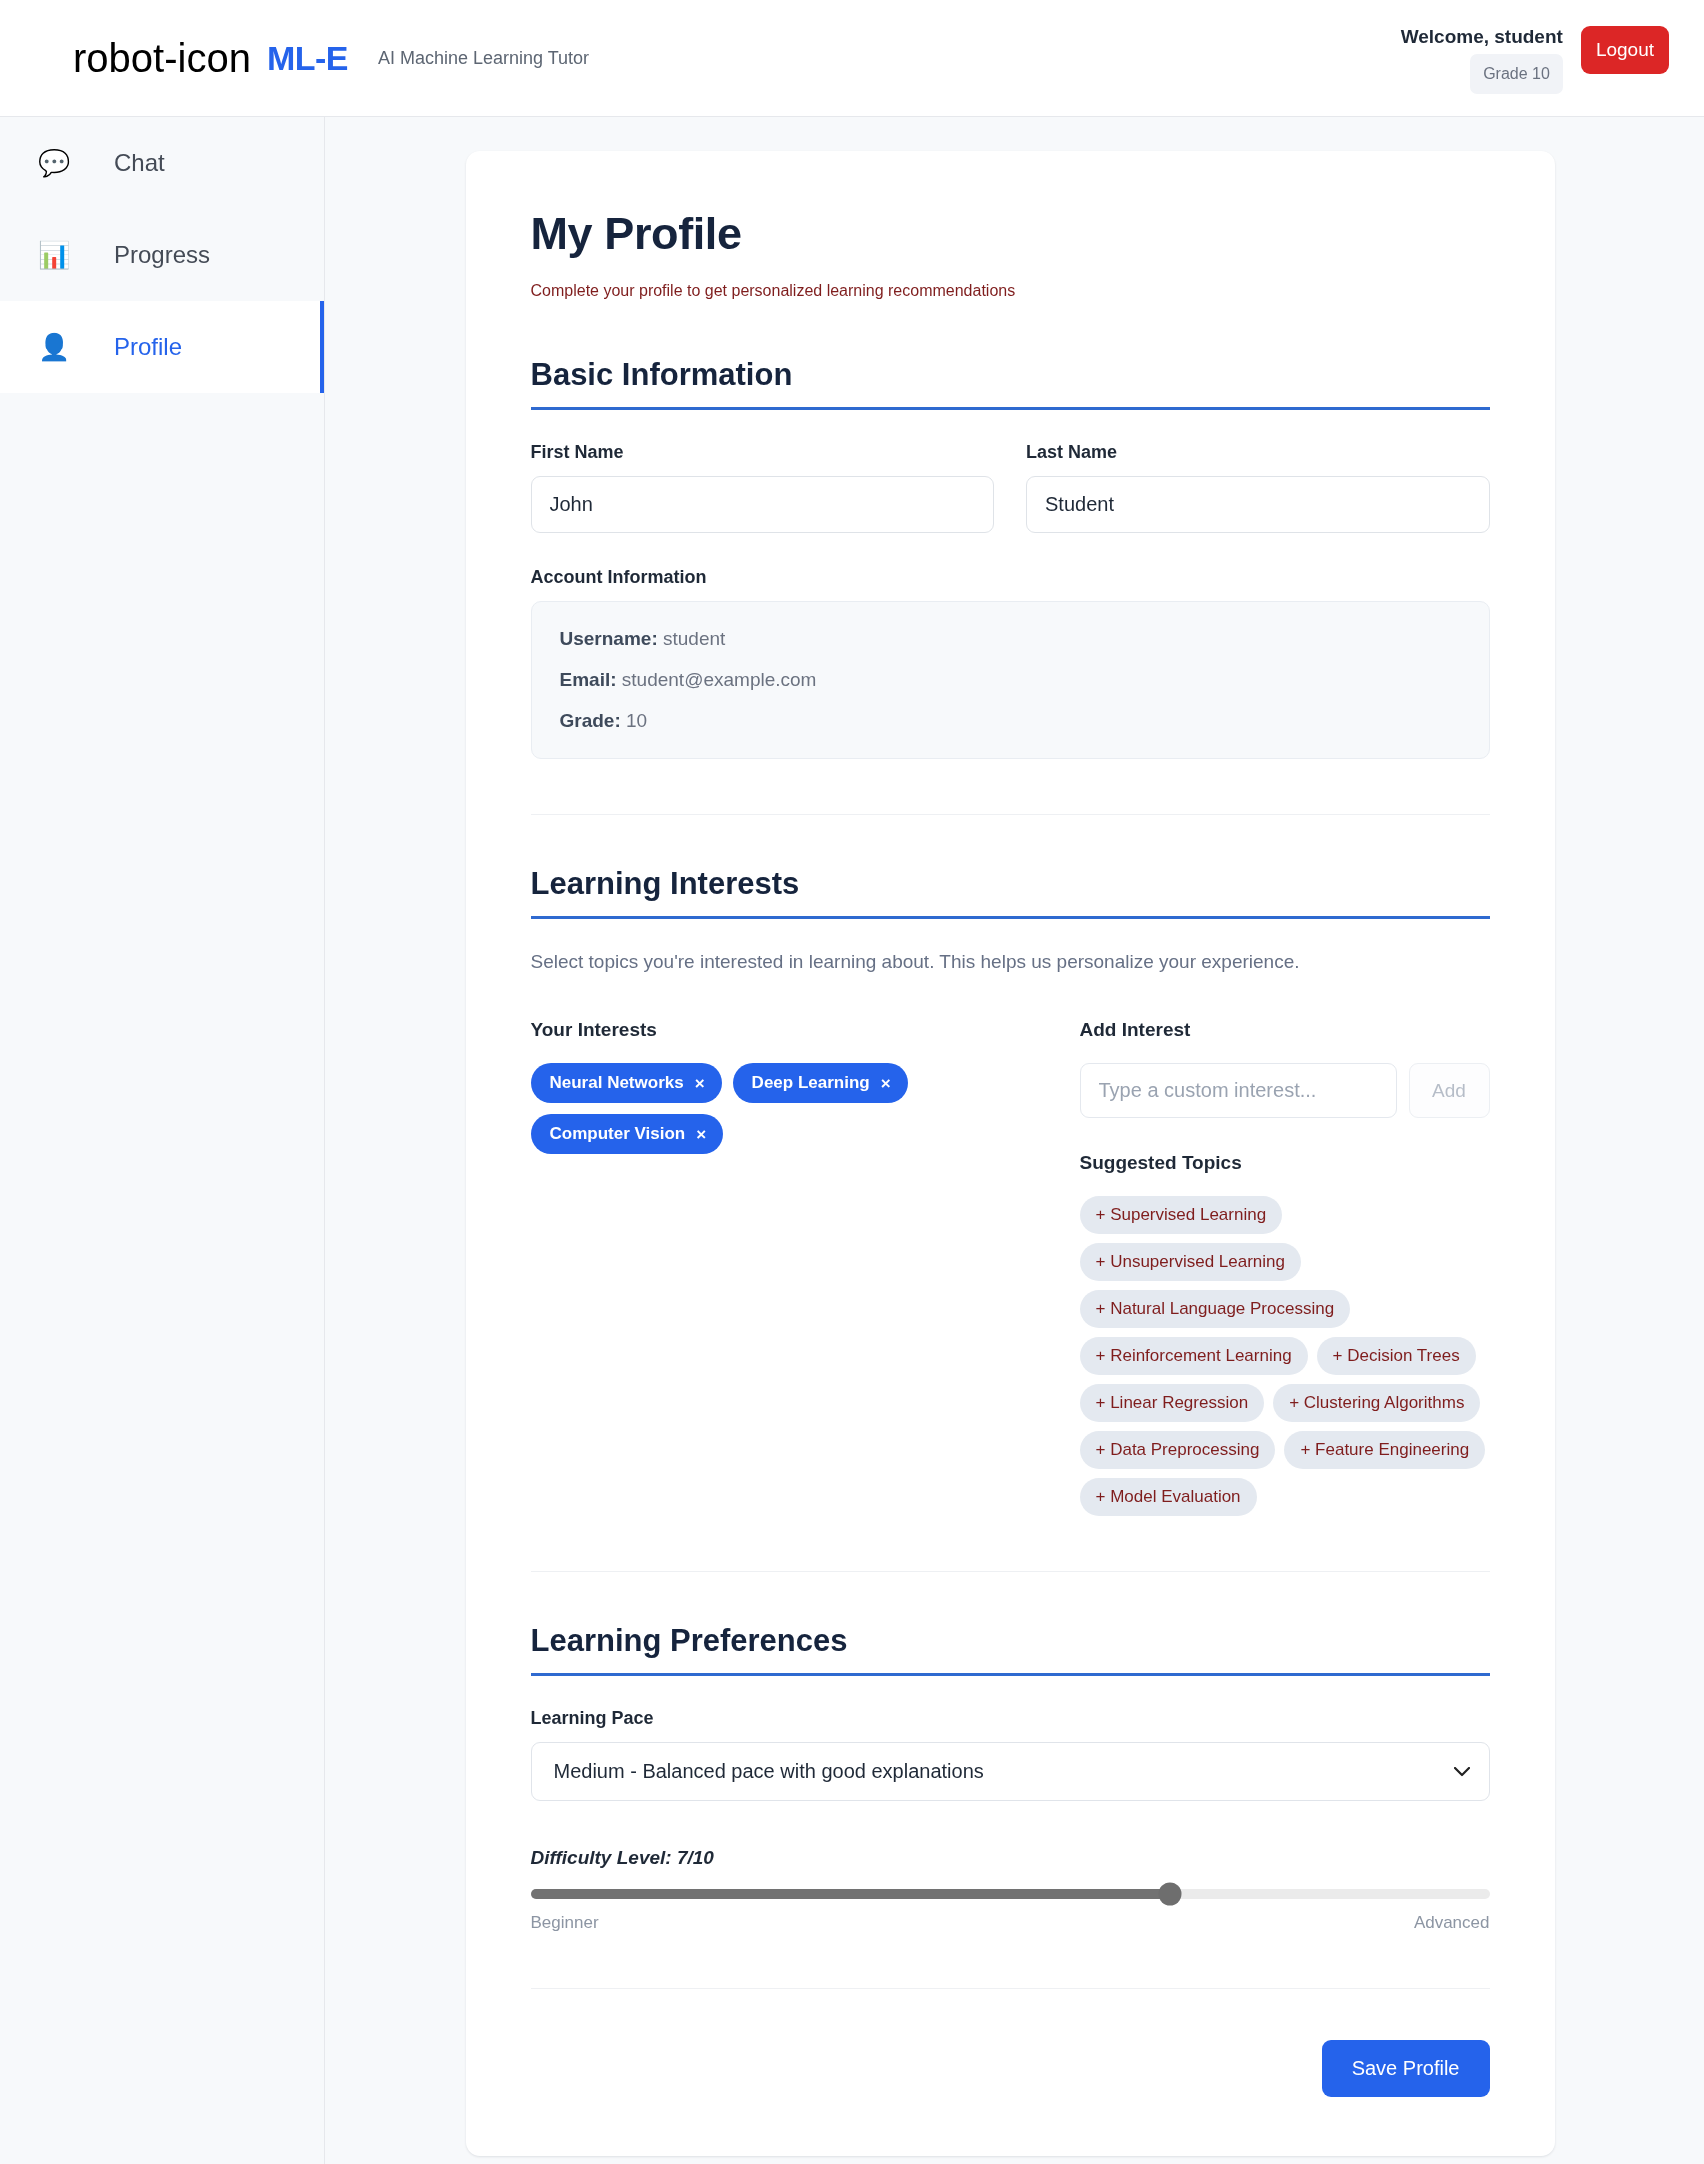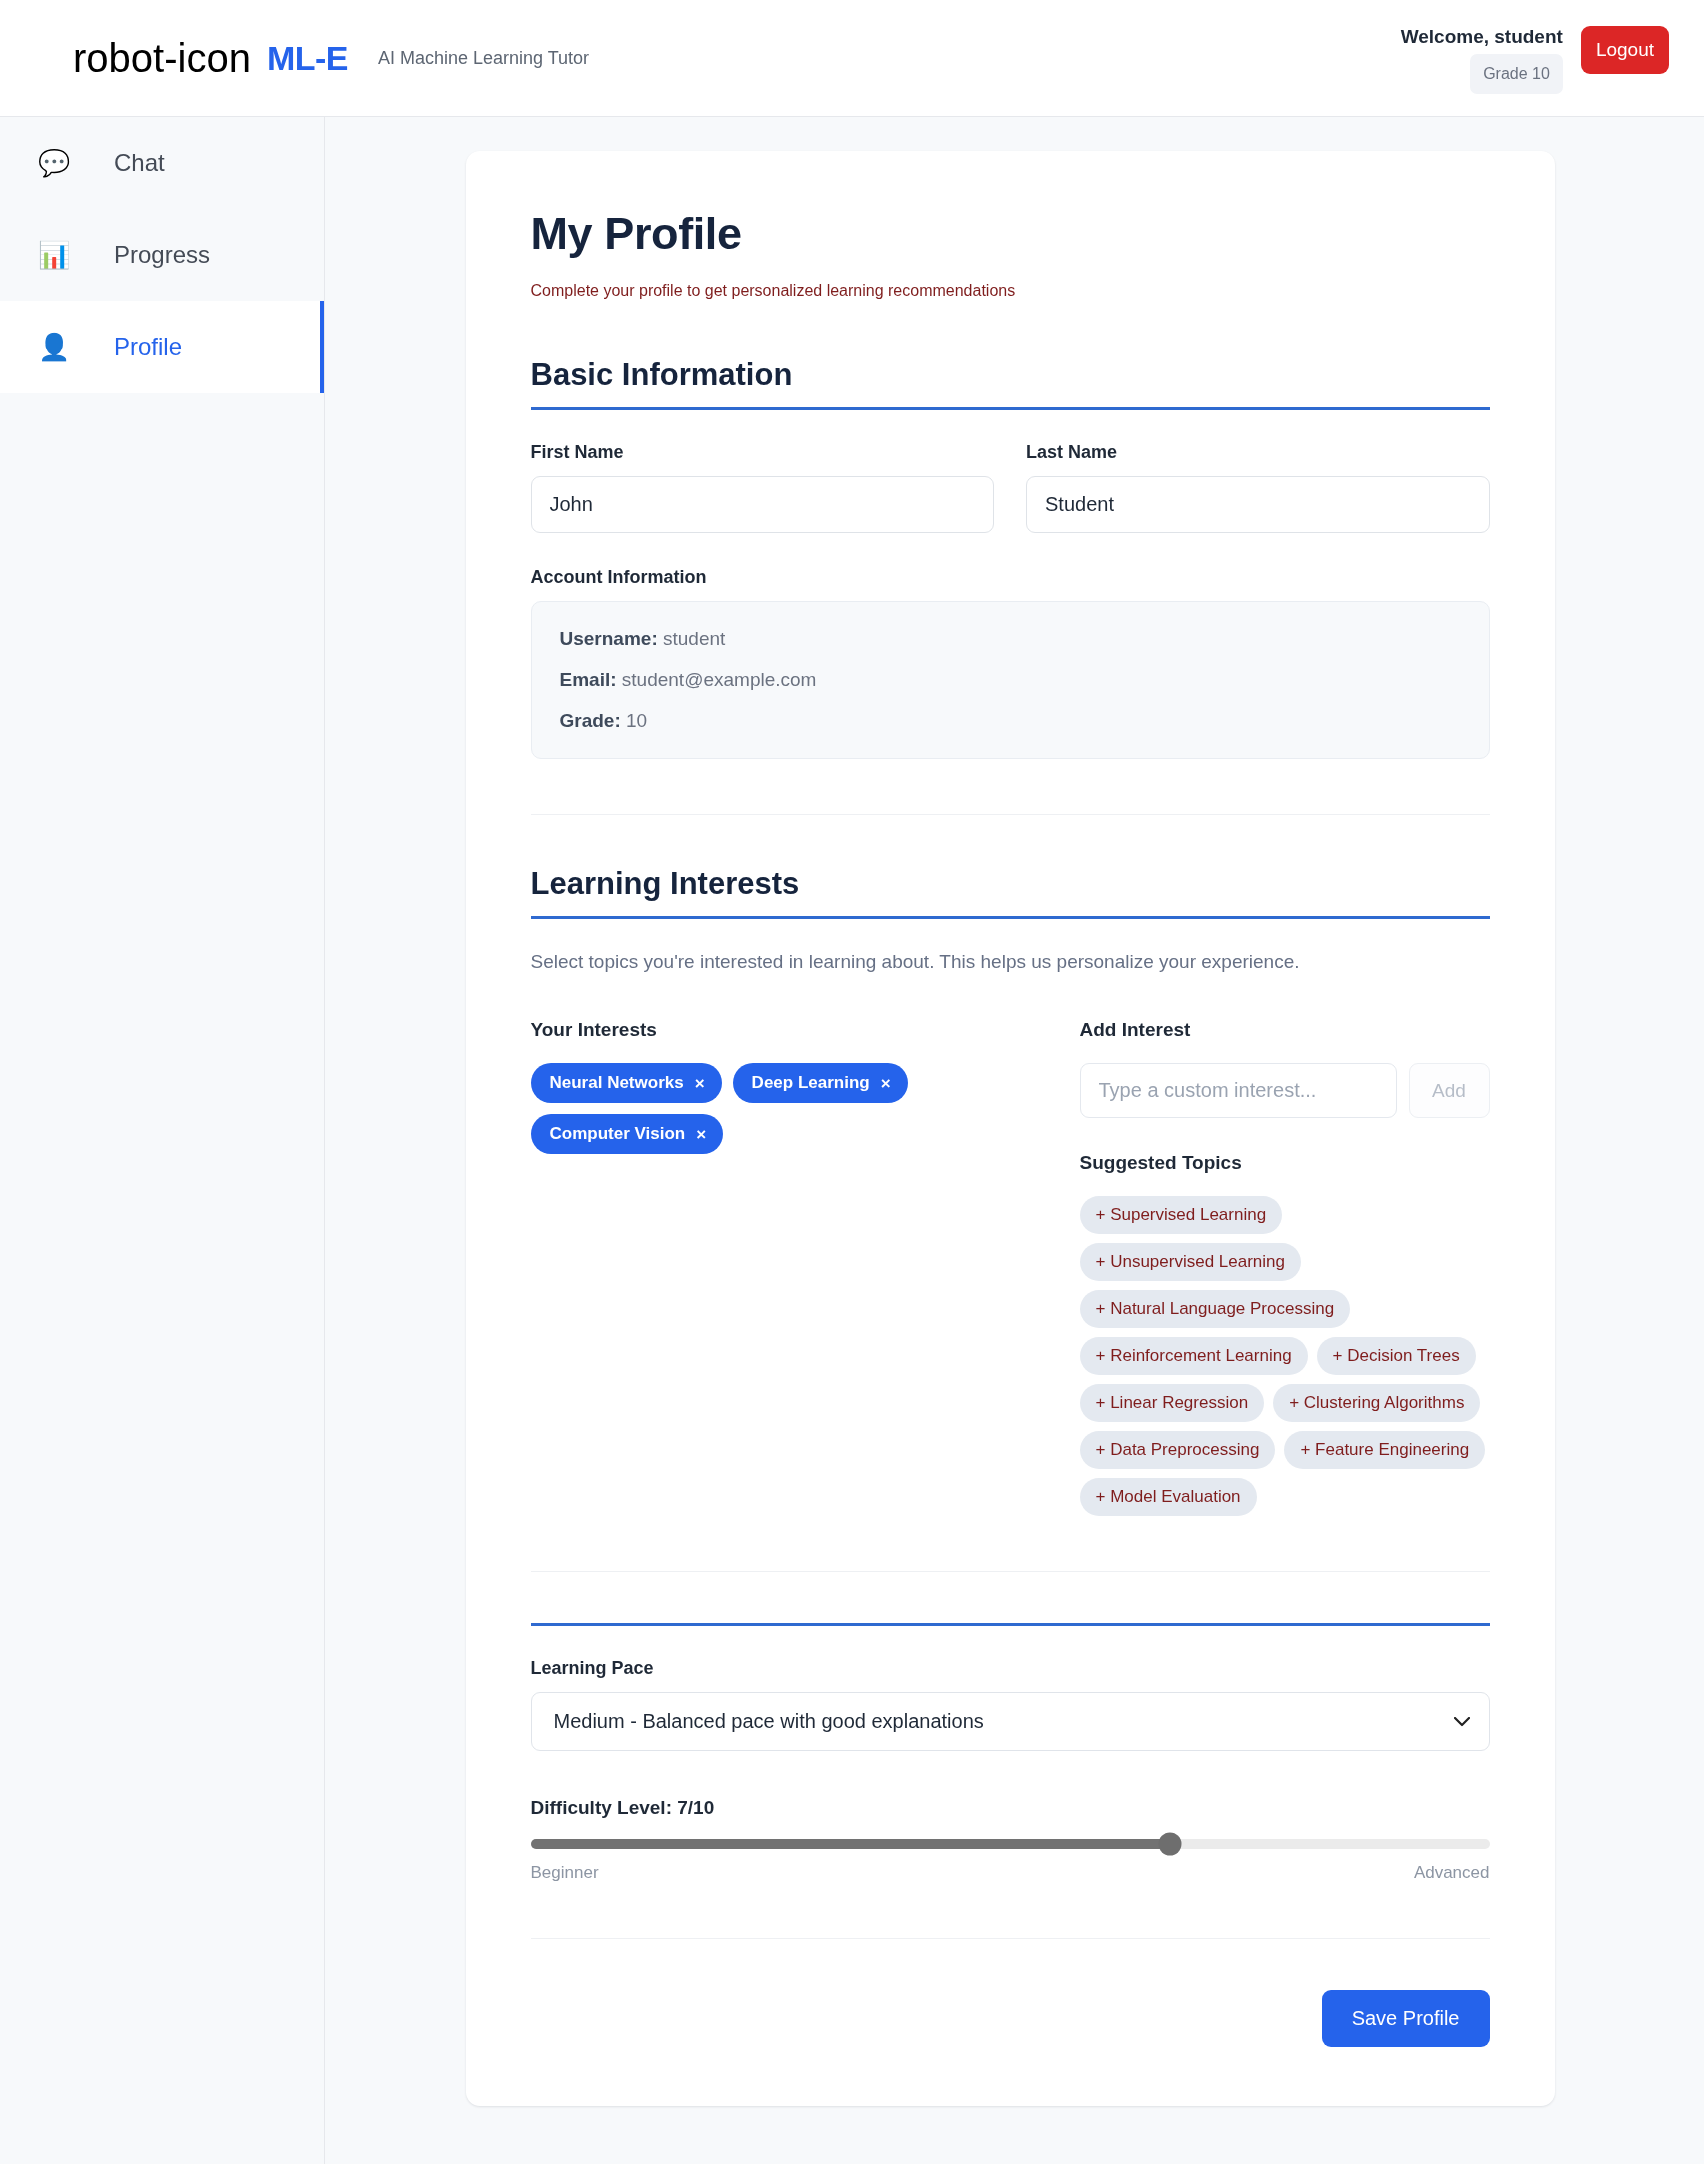--- a/index.html
+++ b/index.html
@@ -158,21 +158,21 @@
     font-size: 20px; color: #1f2937; padding: 0 44px 0 22px;
     font-family: inherit; background: #fff;
     appearance: none; -webkit-appearance: none;
     display: flex; align-items: center; cursor: pointer;
   }
   .select-arrow {
     position: absolute; right: 20px; top: 50%; transform: translateY(-50%);
     pointer-events: none; color:#222; font-size: 16px; line-height: 1;
   }
 
-  .slider-label { font-size: 19px; font-weight: 700; color:#1f2937; margin-bottom: 20px; }
+  .slider-label { font-size: 19px; font-weight: 700; color:#1f2937; margin-bottom: 20px; font-style: italic; }
   .slider-track {
     position: relative; height: 10px; border-radius: 6px;
     background: #ebebeb; margin: 0 0 14px 0;
   }
   .slider-fill {
     position: absolute; left: 0; top: 0; height: 10px;
     border-radius: 6px; background: #727272;
   }
   .slider-thumb {
     position: absolute; top: 50%; transform: translate(-50%, -50%);
@@ -303,20 +303,21 @@
               <button class="chip-suggest">+ Clustering Algorithms</button>
               <button class="chip-suggest">+ Data Preprocessing</button>
               <button class="chip-suggest">+ Feature Engineering</button>
               <button class="chip-suggest">+ Model Evaluation</button>
             </div>
           </div>
         </div>
 
         <div class="divider"></div>
 
+        <h2 class="section-title">Learning Preferences</h2>
         <div class="section-rule"></div>
 
         <div class="pref-label">Learning Pace</div>
         <div class="select-wrap">
           <div class="select-box">Medium - Balanced pace with good explanations</div>
           <span class="select-arrow">
             <svg width="16" height="10" viewBox="0 0 16 10" aria-hidden="true">
               <path d="M1 1 L8 8 L15 1" fill="none" stroke="#222" stroke-width="2.2" stroke-linecap="round" stroke-linejoin="round"></path>
             </svg>
           </span>

